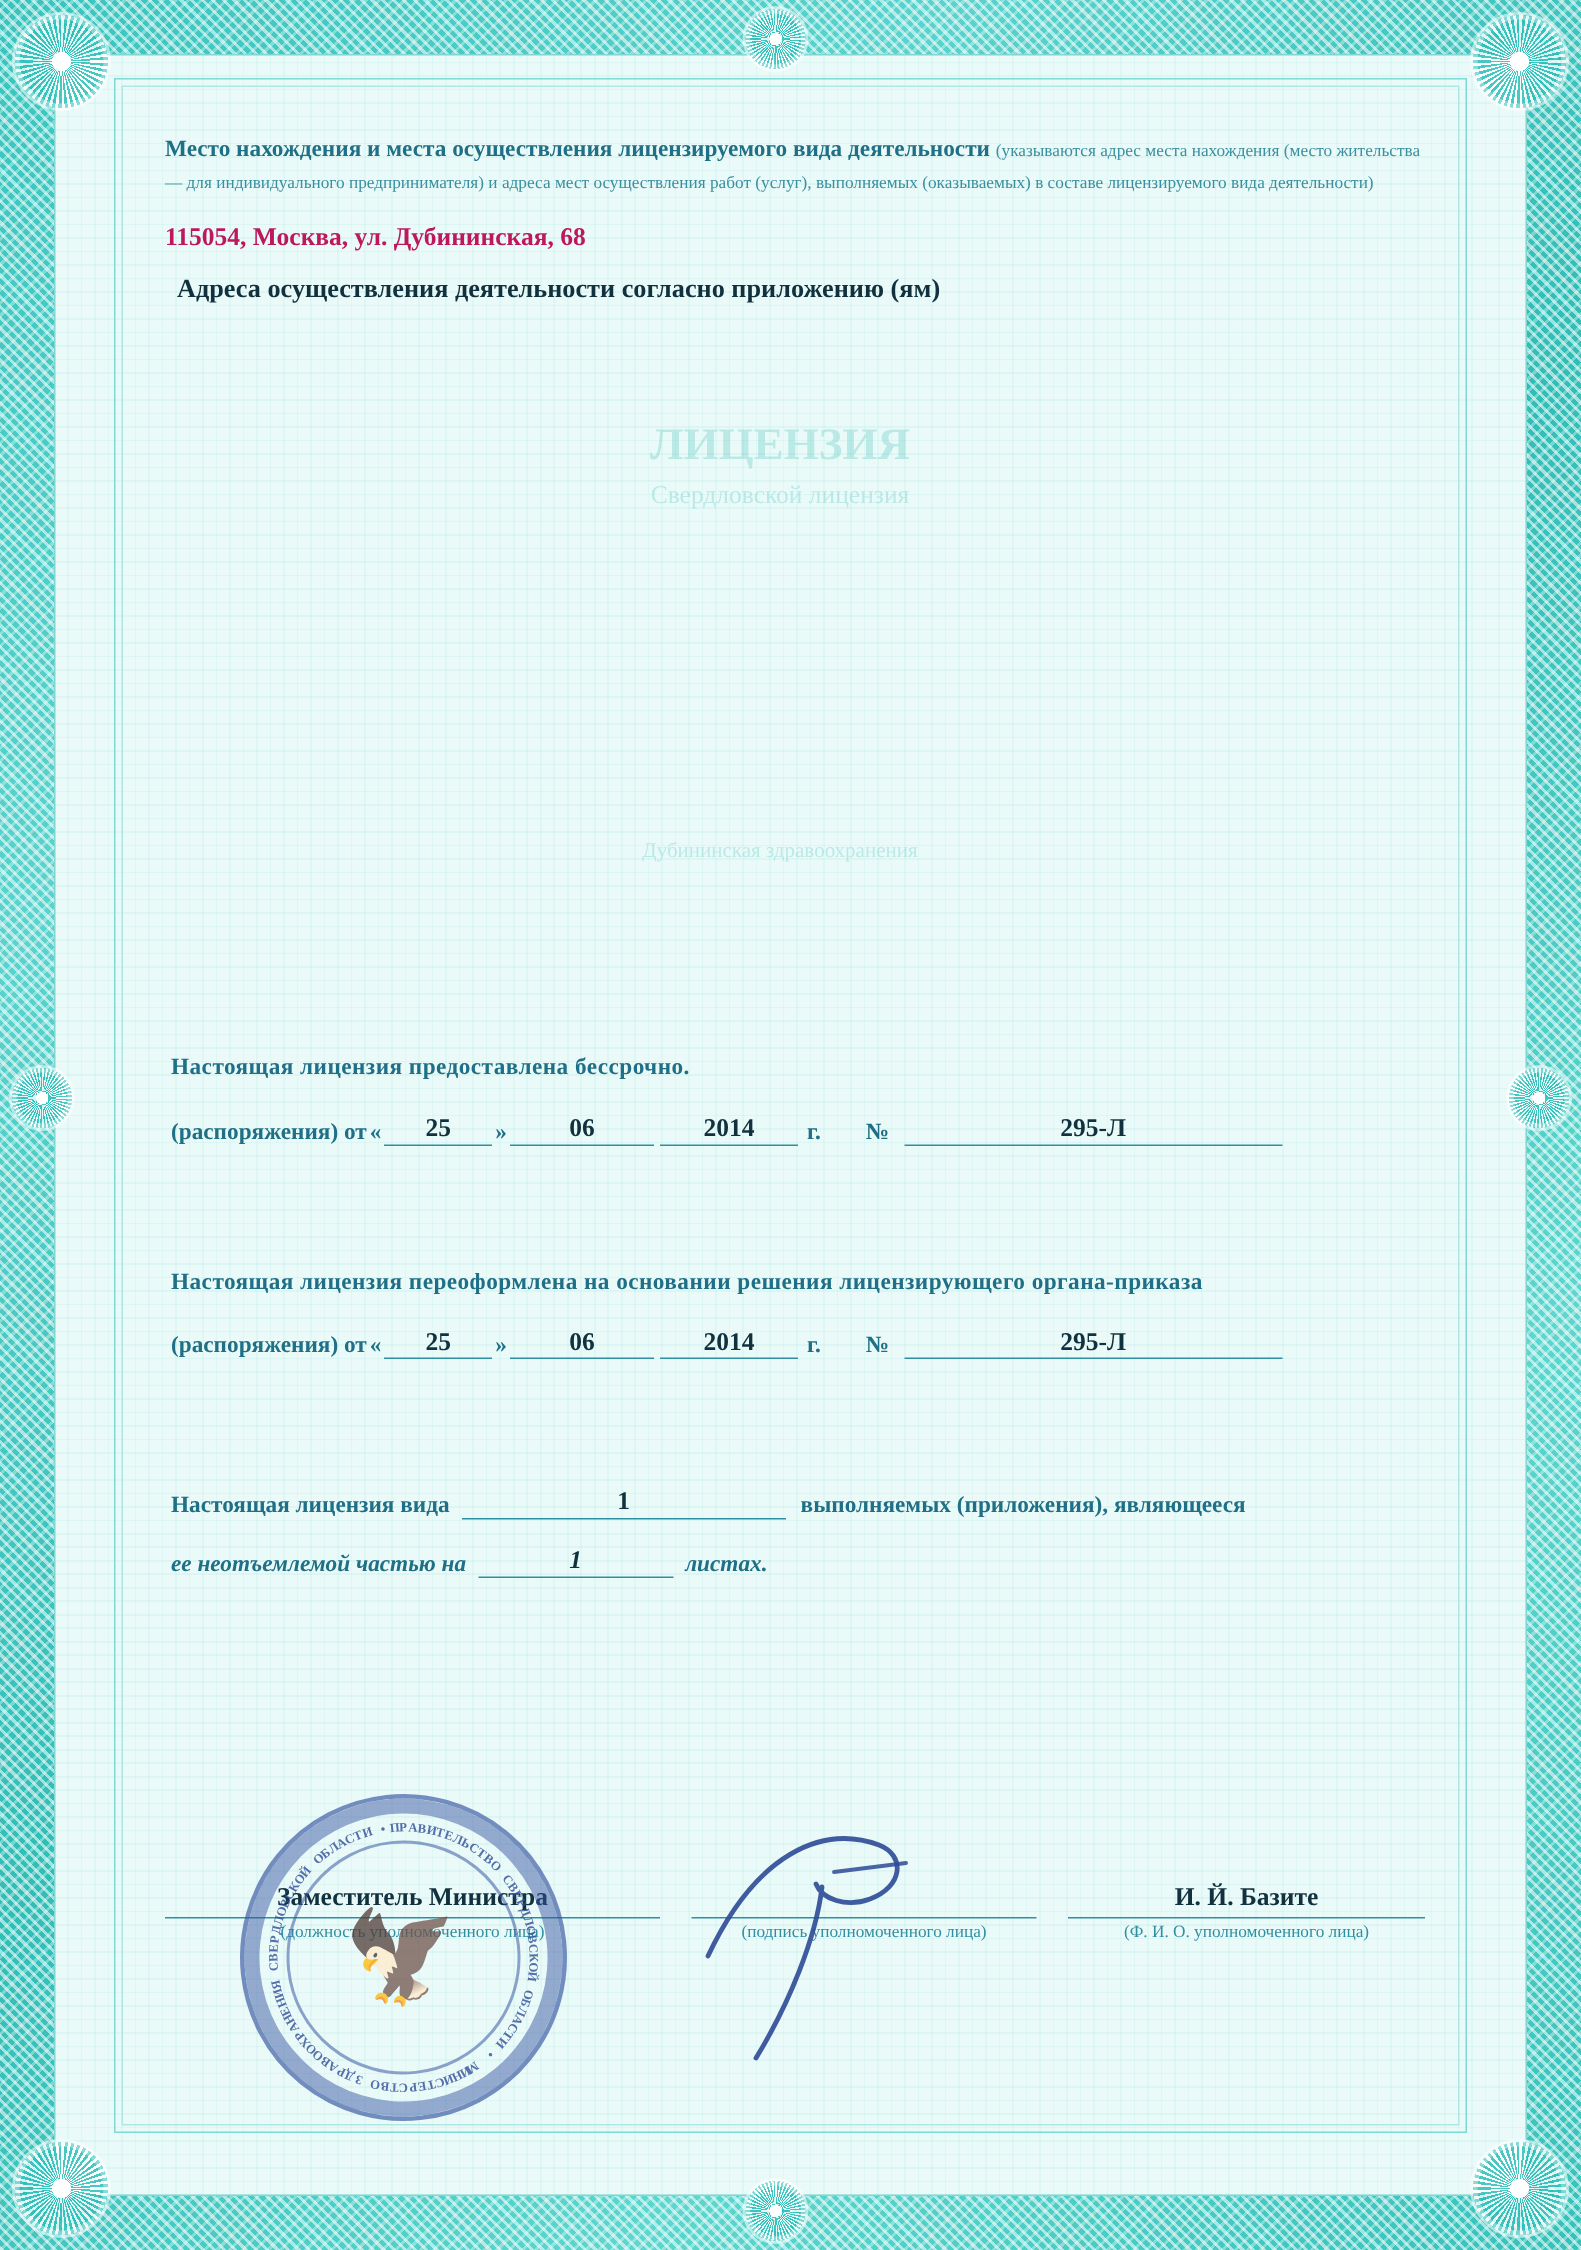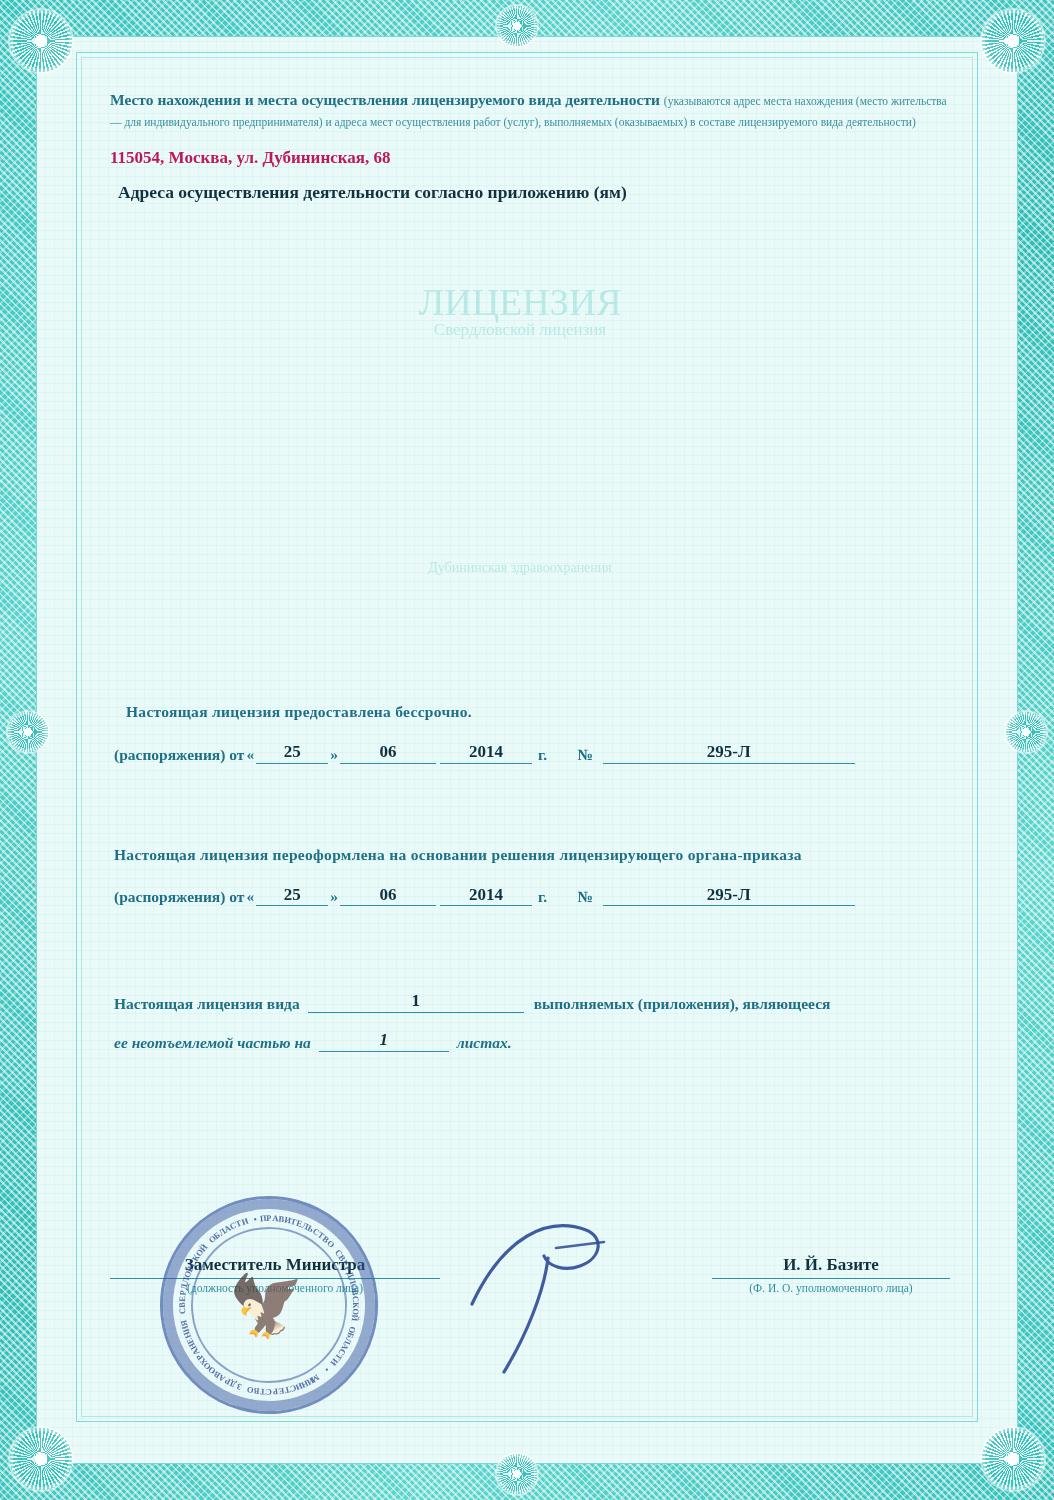--- a/index.html
+++ b/index.html
@@ -231,21 +231,21 @@
 </style>
 </head>
 <body>
 
 <div id="page">
 
   <div class="border-outer"></div>
   <div class="border-inner-fill"></div>
   <div class="guilloche-wash"></div>
 
-  <div class="ghost-text" style="left:170px; top:280px; width:700px; font-size:38px; font-weight:normal;">ЛИЦЕНЗИЯ</div>
+  <div class="ghost-text" style="left:170px; top:280px; width:700px; font-size:30px; font-weight:bold;">ЛИЦЕНЗИЯ</div>
   <div class="ghost-text" style="left:170px; top:320px; width:700px; font-size:17px;">Свердловской лицензия</div>
   <div class="ghost-text" style="left:170px; top:560px; width:700px; font-size:14px;">Дубининская здравоохранения</div>
 
   <div class="frame-line"></div>
 
   <div class="medallion med-tl"></div>
   <div class="medallion med-tr"></div>
   <div class="medallion med-bl"></div>
   <div class="medallion med-br"></div>
   <div class="medallion med-ml"></div>
@@ -256,21 +256,21 @@
   <div class="content">
 
     <div class="hdr-line">
       <span>Место нахождения и места осуществления лицензируемого вида деятельности</span>
       <span class="hdr-note">(указываются адрес места нахождения (место жительства — для индивидуального предпринимателя) и адреса мест осуществления работ (услуг), выполняемых (оказываемых) в составе лицензируемого вида деятельности)</span>
     </div>
 
     <div class="addr">115054, Москва, ул. Дубининская, 68</div>
     <div class="addr2">Адреса осуществления деятельности согласно приложению (ям)</div>
 
-    <div class="para" style="margin-top:500px; margin-left:16px;">Настоящая лицензия предоставлена бессрочно.</div>
+    <div class="para" style="margin-top:500px; margin-left:4px;">Настоящая лицензия предоставлена бессрочно.</div>
 
     <div class="row" style="margin-top:22px; margin-left:4px;">
       <span>(распоряжения)  от</span>
       <span class="q">«</span>
       <span class="blank" style="width:72px;">25</span>
       <span class="q">»</span>
       <span class="blank" style="width:96px;">06</span>
       <span class="blank" style="width:92px; margin-left:4px;">2014</span>
       <span style="padding:0 6px;">г.</span>
       <span style="padding:0 10px 0 24px;">№</span>
@@ -302,20 +302,25 @@
     </div>
 
   </div>
 
   <div class="sig-area">
     <div class="sig-cols">
       <div class="sig-col" style="width:330px;">
         <div class="sig-name">Заместитель Министра</div>
         <div class="sig-rule"></div>
         <div class="sig-cap">(должность уполномоченного лица)</div>
+      </div>
+      <div class="sig-col" style="width:230px;">
+        <div class="sig-name" style="visibility:hidden;">&nbsp;</div>
+        <div class="sig-rule"></div>
+        <div class="sig-cap">(подпись уполномоченного лица)</div>
       </div>
       <div class="sig-col" style="width:238px;">
         <div class="sig-name">И. Й. Базите</div>
         <div class="sig-rule"></div>
         <div class="sig-cap">(Ф. И. О. уполномоченного лица)</div>
       </div>
     </div>
   </div>
 
   <div class="stamp">

